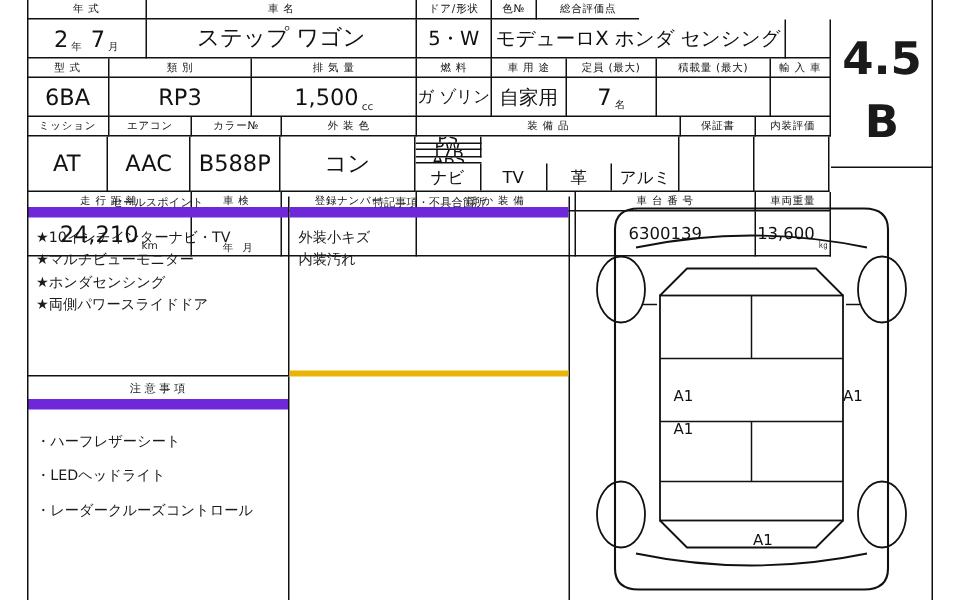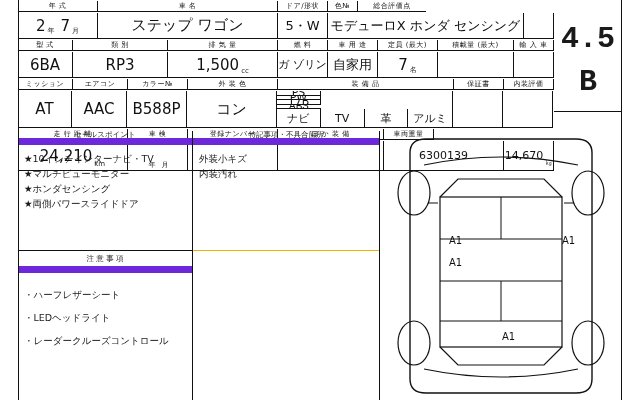--- a/index.html
+++ b/index.html
@@ -7,43 +7,43 @@
   .sheet{position:relative;width:640px;height:400px;background:#fff;}
   .side{position:absolute;top:0;bottom:0;width:18px;background:#fff;}
   .side.left{left:0;}
   .side.right{right:0;}
   .frame{position:absolute;left:18px;top:0;width:604px;height:400px;box-sizing:border-box;border:1px solid #111;border-top:none;border-bottom:none;}
 
   .tbl{position:absolute;left:18px;top:0;width:604px;}
   .row{display:flex;box-sizing:border-box;}
   .cell{box-sizing:border-box;border-right:1px solid #111;border-bottom:1px solid #111;display:flex;align-items:center;justify-content:center;position:relative;overflow:hidden;}
   .cell.nb{border-bottom:none;}
-  .cell.nr{border-right:none;font-family:Liberation Mono, monospace;}
+  .cell.nr{border-right:none;}
   .lbl{font-size:7px;letter-spacing:.5px;color:#111;}
   .val{font-size:15px;color:#111;white-space:nowrap;}
   .val.sm{font-size:11px;}
   .val.md{font-size:13px;}
   .sub{font-size:7px;margin-left:2px;align-self:flex-end;padding-bottom:2px;}
 
   
-  .labrow{height:13px;align-items:center;}
+  .labrow{height:13px;}
   .valrow{height:26px;}
 
   .bigscore{font-size:30px;font-weight:bold;}
   .biggrade{font-size:30px;font-weight:bold;}
 
   .notes{position:absolute;left:18px;top:131px;width:362px;height:269px;box-sizing:border-box;border-right:1px solid #111;}
   .nhead{height:14px;display:flex;align-items:center;justify-content:center;font-size:7.5px;border-bottom:7px solid #6d28d9;box-sizing:border-box;}
   .nlist{padding:6px 6px 0 6px;}
   .nitem{font-size:9.5px;line-height:15px;white-space:nowrap;}
   .nitem.sp{line-height:23px;}
 
   .diagram{position:absolute;left:380px;top:131px;width:242px;height:269px;box-sizing:border-box;}
   .dg{position:absolute;left:0;top:0;}
-  .mark{position:absolute;font-size:10px;color:#111;font-family:"DejaVu Sans",sans-serif;}
+  .mark{position:absolute;font-size:10px;color:#111;font-family:"DejaVu Sans",sans-serif;margin-top:24px;}
 </style>
 </head>
 <body>
 
 <div class="sheet">
   <div class="side left"></div>
   <div class="side right"></div>
 
   <div class="tbl">
 
@@ -226,20 +226,23 @@
         </div>
       <div class="cell" style="width:60px">
           <span class="lbl">車 検</span>
         </div>
       <div class="cell" style="width:90px">
           <span class="lbl">登録ナンバー</span>
         </div>
       <div class="cell" style="width:106px">
           <span class="lbl">ほ か 装 備</span>
         </div>
+      <div class="cell" style="width:120px">
+          <span class="lbl">車 台 番 号</span>
+        </div>
       <div class="cell" style="width:50px">
           <span class="lbl">車両重量</span>
         </div>
       <div class="cell nr nb" style="width:68px"></div>
     </div>
 
     <div class="row" style="height:30px">
       <div class="cell" style="width:110px">
           <span class="val">24,210</span>
           <span class="sub">km</span>
@@ -249,21 +252,21 @@
           <span class="sub" style="padding:0">月</span>
         </div>
       <div class="cell" style="width:90px">
           <span class="val sm"></span>
         </div>
       <div class="cell" style="width:106px"></div>
       <div class="cell" style="width:120px">
           <span class="val sm">6300139</span>
         </div>
       <div class="cell" style="width:50px">
-          <span class="val sm">14,670</span>
+          <span class="val sm">13,600</span>
           <span class="sub">㎏</span>
         </div>
       <div class="cell nr nb" style="width:68px"></div>
     </div>
   </div>
 
   <div class="notes">
     <div style="display:flex;">
       <div style="width:175px;box-sizing:border-box;border-right:1px solid #111;">
         <div class="nhead">
@@ -273,21 +276,21 @@
           <div class="nitem">★10インチインターナビ・TV</div>
           <div class="nitem">★マルチビューモニター</div>
           <div class="nitem">★ホンダセンシング</div>
           <div class="nitem">★両側パワースライドドア</div>
         </div>
       </div>
       <div style="width:186px;box-sizing:border-box;">
         <div class="nhead">
             <span>特記事項・不具合箇所</span>
           </div>
-        <div class="nlist" style="height:106px;box-sizing:border-box;border-bottom:1px solid #eab308;">
+        <div class="nlist" style="height:106px;box-sizing:border-box;border-bottom:4px solid #eab308;">
           <div class="nitem">外装小キズ</div>
           <div class="nitem">内装汚れ</div>
         </div>
       </div>
     </div>
 
     <div style="width:175px;box-sizing:border-box;border-right:1px solid #111;height:149px;">
       <div class="nhead" style="height:22px;display:flex;align-items:center;justify-content:center;">
           <span>注 意 事 項</span>
         </div>

